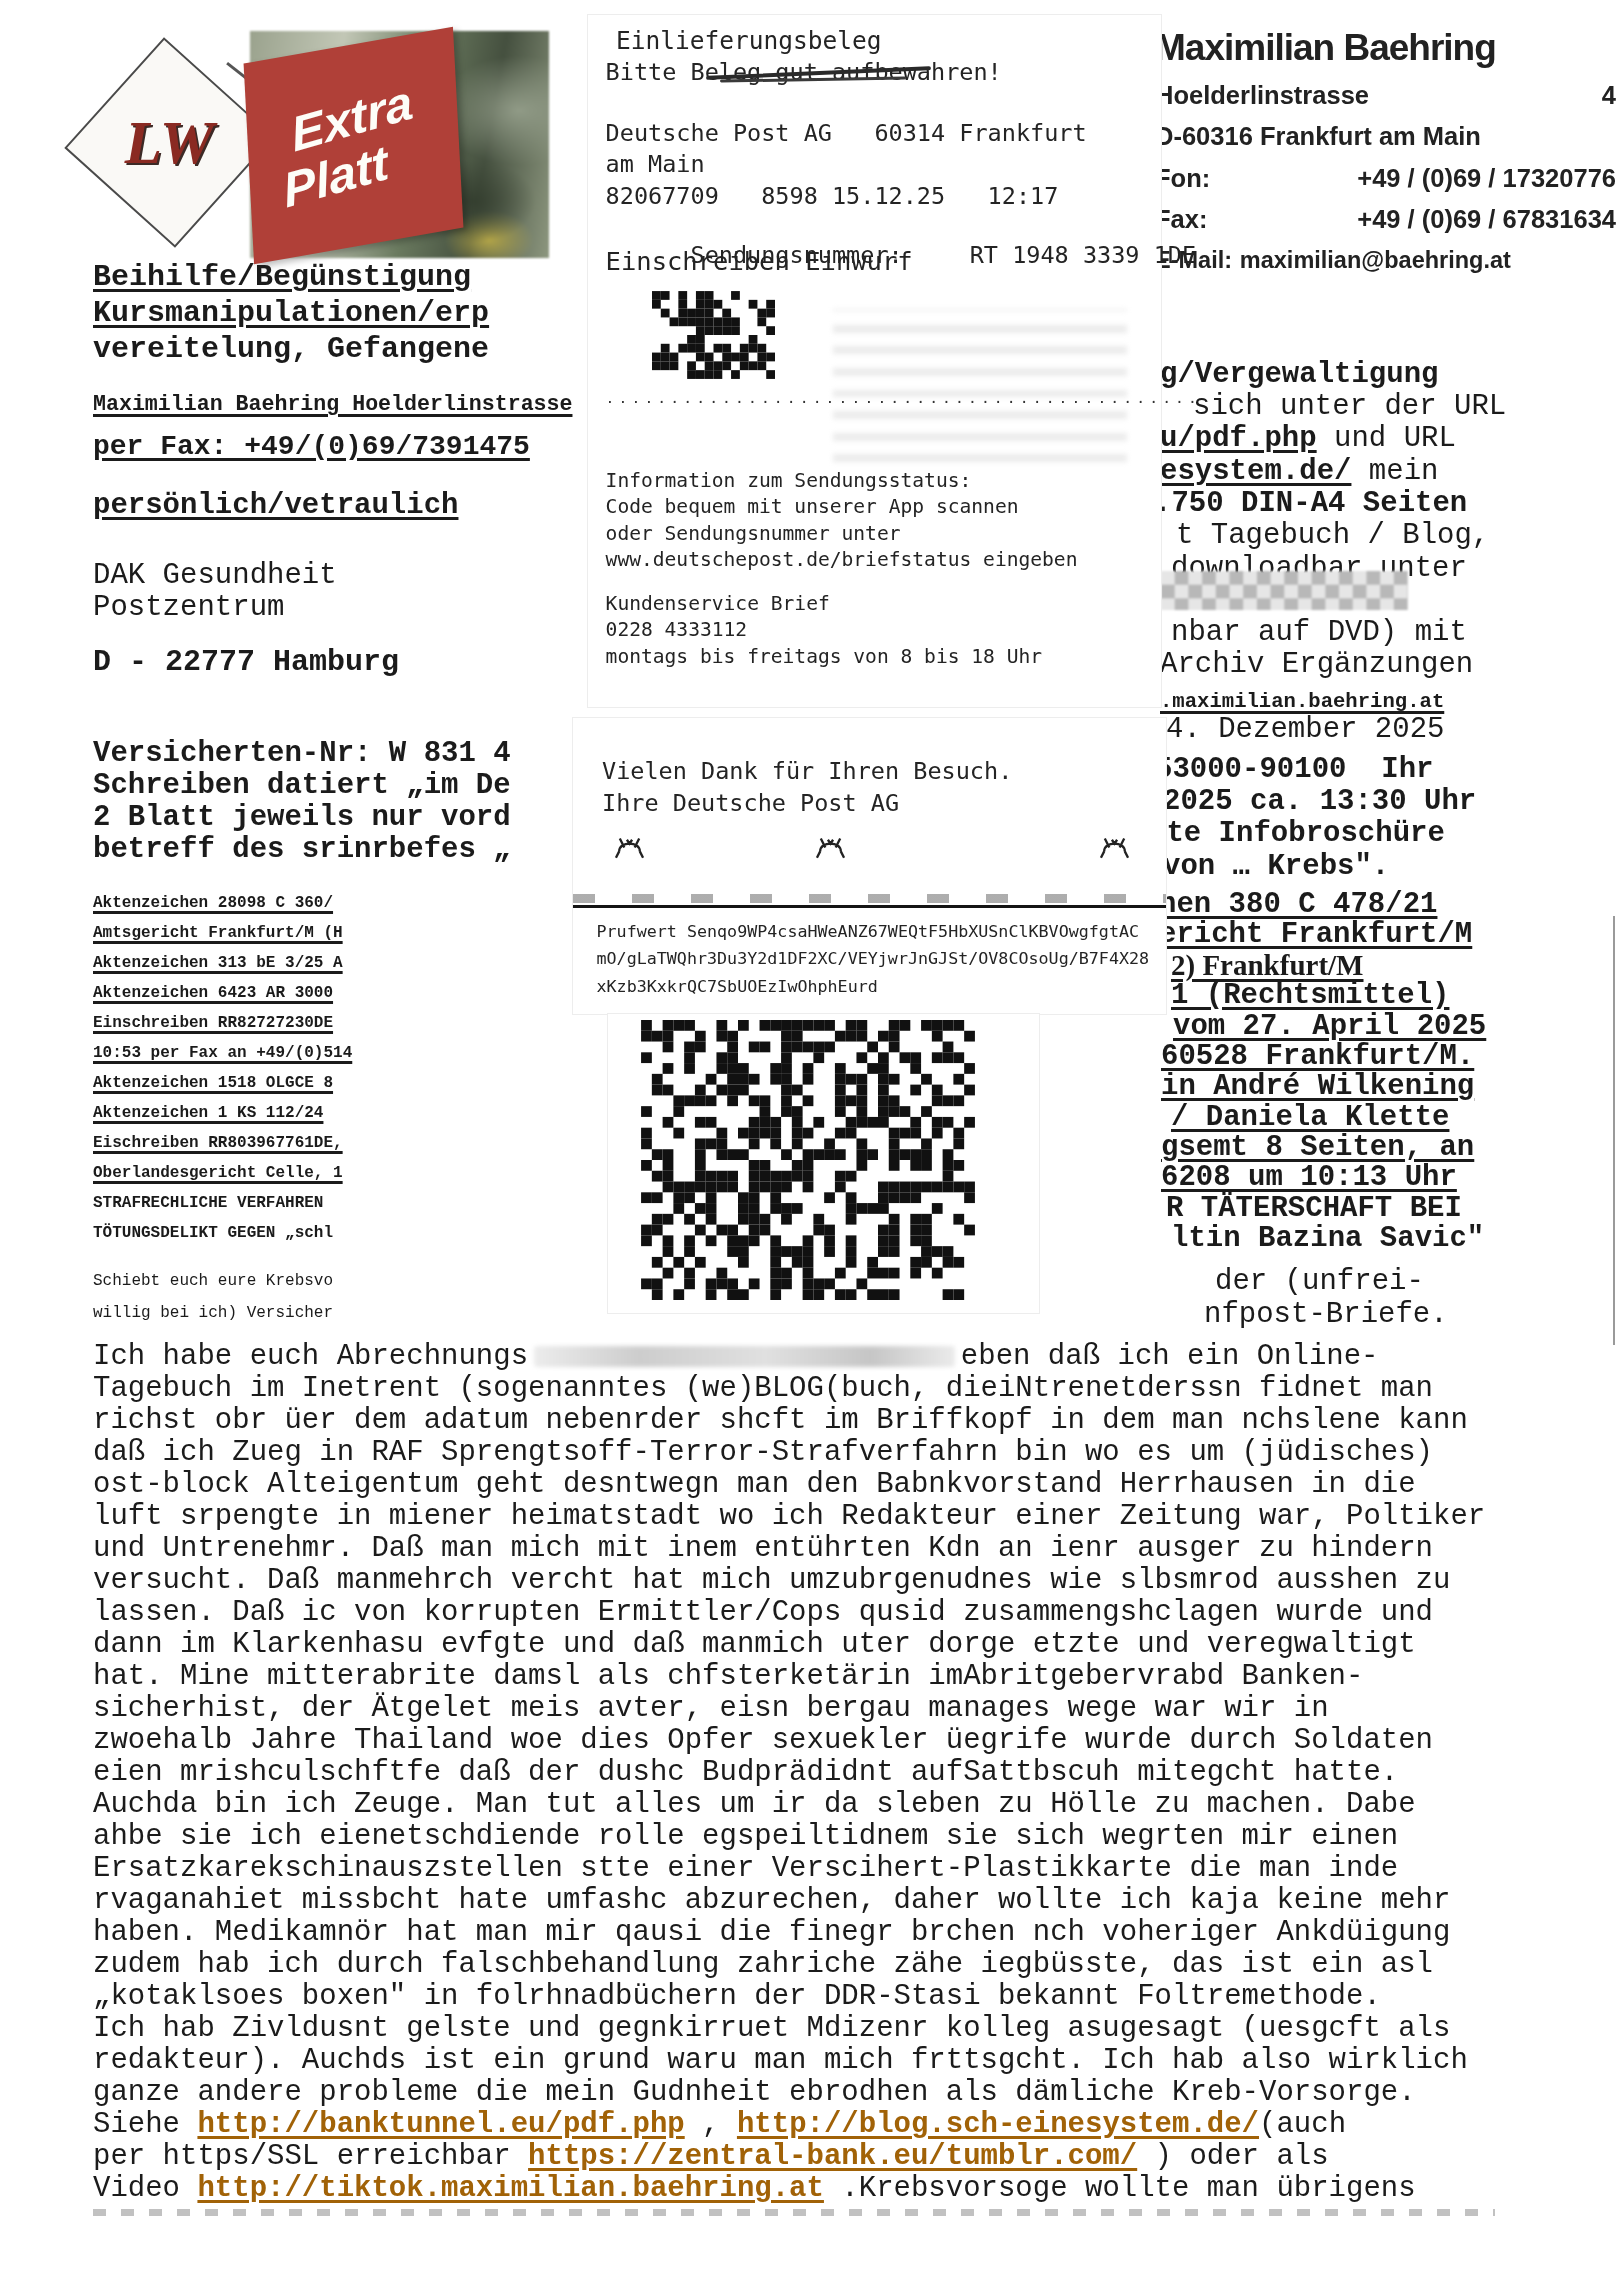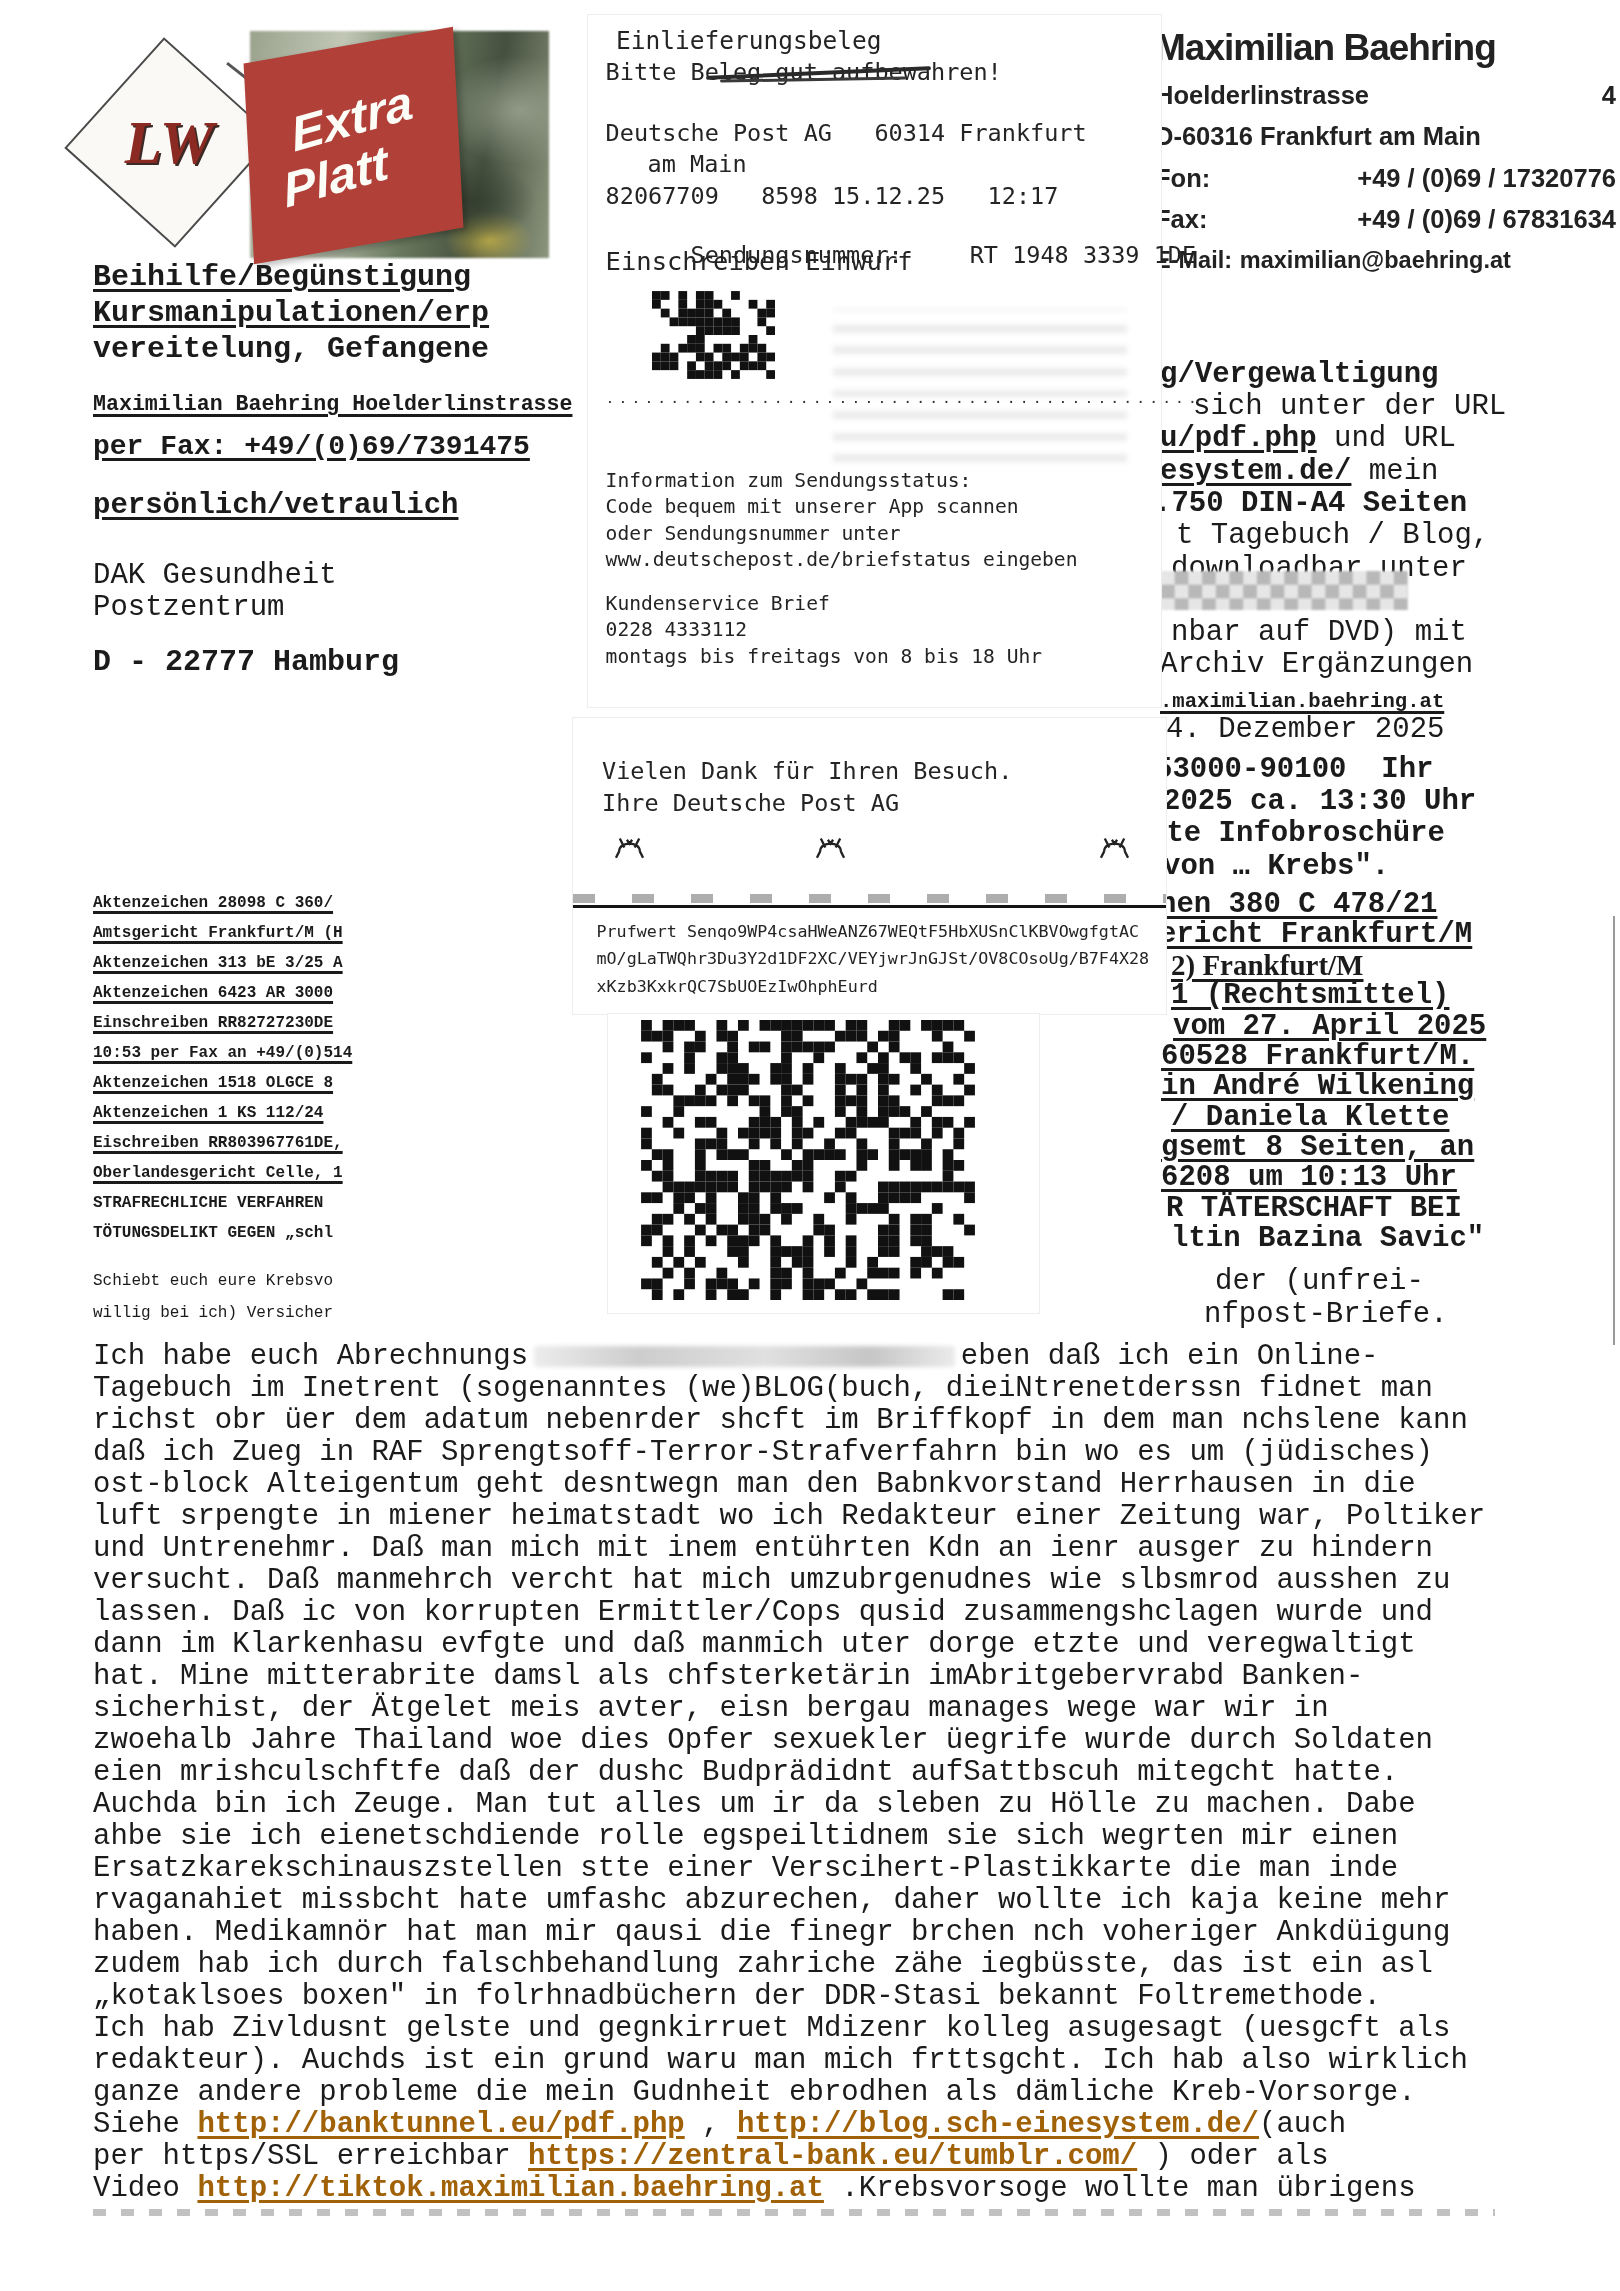--- a/index.html
+++ b/index.html
@@ -48,21 +48,21 @@
   .rcpt{position:absolute;background:#fff;box-shadow:0 0 0 1px #ededed;z-index:5;
         font-family:"DejaVu Sans Mono",monospace;color:#242424;}
   .rcpt .rl{position:absolute;white-space:pre;}
   #r1-title{left:28px;top:11.8px;font-size:24.5px;}
   #r1-sub{left:17.6px;top:43px;font-size:23.5px;}
   #r1 .strike1{position:absolute;left:118px;top:56px;width:225px;height:3.9px;background:#2a2a2a;
       transform:rotate(-2.5deg);border-radius:2px;}
   #r1 .strike2{position:absolute;left:132px;top:63px;width:186px;height:2.9px;background:#3a3a3a;
       transform:rotate(-1deg);border-radius:2px;}
   #r1-off1{left:17.6px;top:104px;font-size:23.5px;}
-  #r1-off2{left:17.6px;top:135px;font-size:23.5px;margin-left:42px;}
+  #r1-off2{left:17.6px;top:135px;font-size:23.5px;}
   #r1-meta{left:17.6px;top:167px;font-size:23.5px;}
   #r1-send{left:17.6px;top:198px;font-size:23.5px;}
   #r1-send .no{margin-left:67px;}
   #r1-prod{left:17.6px;top:231px;font-size:25.5px;}
   #r1-dm{position:absolute;left:64px;top:276px;}
   #r1-dots{left:17.6px;top:374px;font-size:14.7px;letter-spacing:4.1px;color:#333;}
   #r1-status{left:17.6px;top:453px;font-size:19.6px;line-height:26.5px;}
   #r1-svc{left:17.6px;top:576px;font-size:19.6px;line-height:26.5px;}
   .ghost{position:absolute;left:245px;top:294px;width:294px;height:167px;opacity:.5;filter:blur(2.5px);
       background:repeating-linear-gradient(0deg,transparent 0 13.7px,#d9d9d9 13.7px 21.6px);}
@@ -120,20 +120,21 @@
       <span>maximilian@baehring.at</span>
     </div>
   </div>
 
   <div class="stack" id="subject" style="left:93px;top:259px;line-height:36px;font-size:30px;"><div><span class="bu">Beihilfe/Begünstigung</span></div><div><span class="bu">Kursmanipulationen/erp</span></div><div><span class="b">vereitelung, Gefangene</span></div></div>
   <div class="frag" style="left:93px;top:392px;font-size:21.6px;"><span class="bu">Maximilian Baehring Hoelderlinstrasse</span></div>
   <div class="frag" style="left:93px;top:431px;font-size:28px;"><span class="bu">per Fax: +49/(0)69/7391475</span></div>
   <div class="frag" style="left:93px;top:489px;"><span class="bu">persönlich/vetraulich</span></div>
   <div class="stack" style="left:93px;top:560px;line-height:32px;font-size:29px;"><div><span>DAK Gesundheit</span></div><div><span>Postzentrum</span></div></div>
   <div class="frag" style="left:93px;top:645px;font-size:30px;"><span class="b">D - 22777 Hamburg</span></div>
+  <div class="stack" style="left:93px;top:738px;line-height:32px;font-size:29px;"><div><span class="b">Versicherten-Nr: W 831 4</span></div><div><span class="b">Schreiben datiert „im De</span></div><div><span class="b">2 Blatt jeweils nur vord</span></div><div><span class="b">betreff des srinrbefes „</span></div></div>
   <div class="stack" style="left:93px;top:888px;line-height:30px;"><div><span class="bu">Aktenzeichen 28098 C 360/</span></div><div><span class="bu">Amtsgericht Frankfurt/M (H</span></div><div><span class="bu">Aktenzeichen 313 bE 3/25 A</span></div><div><span class="bu">Aktenzeichen 6423 AR 3000</span></div><div><span class="bu">Einschreiben RR82727230DE</span></div><div><span class="bu">10:53 per Fax an +49/(0)514</span></div><div><span class="bu">Aktenzeichen 1518 OLGCE 8</span></div><div><span class="bu">Aktenzeichen 1 KS 112/24</span></div><div><span class="bu">Eischreiben RR803967761DE,</span></div><div><span class="bu">Oberlandesgericht Celle, 1</span></div><div><span class="b">STRAFRECHLICHE VERFAHREN</span></div><div><span class="b">TÖTUNGSDELIKT GEGEN „schl</span></div></div>
   <div class="stack" style="left:93px;top:1265px;line-height:32px;"><div><span>Schiebt euch eure Krebsvo</span></div><div><span>willig bei ich) Versicher</span></div></div>
 
   <div class="frag" style="left:1160px;top:358px;"><span class="b">g/Vergewaltigung</span></div>
   <div class="frag" style="left:1193px;top:390px;"><span>sich unter der URL</span></div>
   <div class="frag" style="left:1160px;top:422px;"><span class="bu">u/pdf.php</span><span> und URL</span></div>
   <div class="frag" style="left:1160px;top:455px;"><span class="bu">esystem.de/</span><span> mein</span></div>
   <div class="frag" style="left:1154px;top:487px;"><span class="b">.750 DIN-A4 Seiten</span></div>
   <div class="frag" style="left:1176px;top:519px;"><span>t Tagebuch / Blog,</span></div>
   <div class="frag" style="left:1171px;top:552px;"><span>downloadbar unter</span></div>

